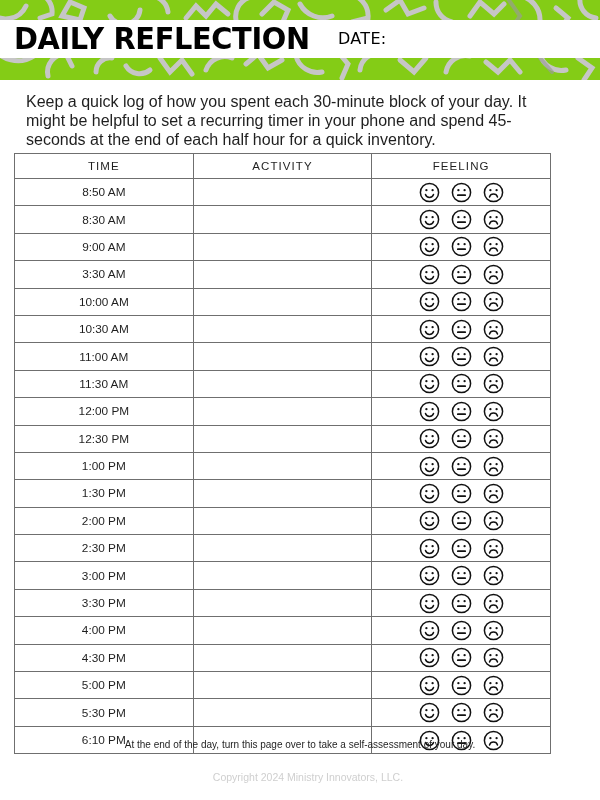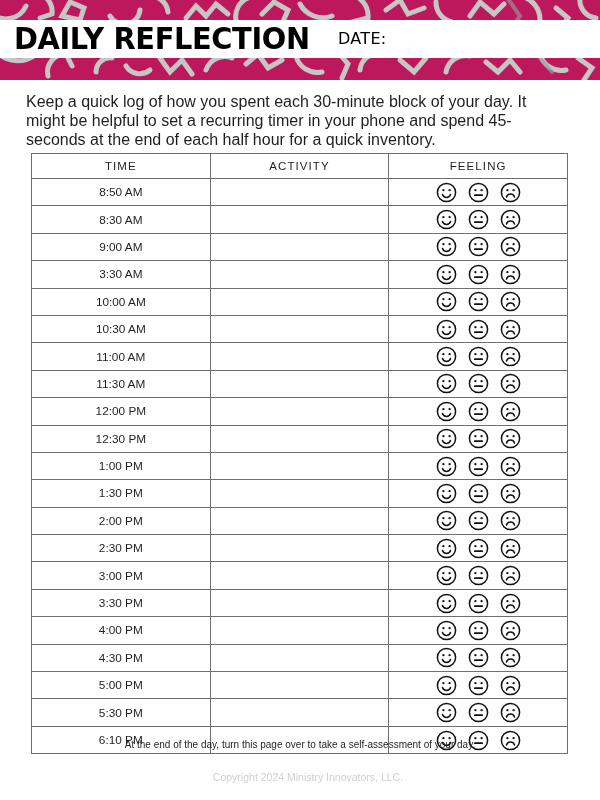--- a/index.html
+++ b/index.html
@@ -15,21 +15,21 @@
     overflow: hidden;
     position: relative;
   }
 
   
   .header-band {
     position: relative;
     width: 600px;
     height: 80px;
     overflow: hidden;
-    background: #be185d;
+    background: #84cc16;
   }
   .doodle-layer {
     position: absolute;
     left: 0; top: 0;
     width: 600px; height: 80px;
   }
   .title-stripe {
     position: absolute;
     left: 0;
     top: 20px;
@@ -74,21 +74,21 @@
     margin: 12px 26px 0 26px;
     font-size: 16px;
     line-height: 19px;
     color: #1f1f1f;
     width: 520px;
   }
 
   
   .table-wrap {
     position: absolute;
-    left: 31px;
+    left: 14px;
     top: 153px;
     width: 537px;
   }
   table.log {
     border-collapse: collapse;
     width: 537px;
     table-layout: fixed;
   }
   table.log th, table.log td {
     border: 1px solid #6f6f6f;

